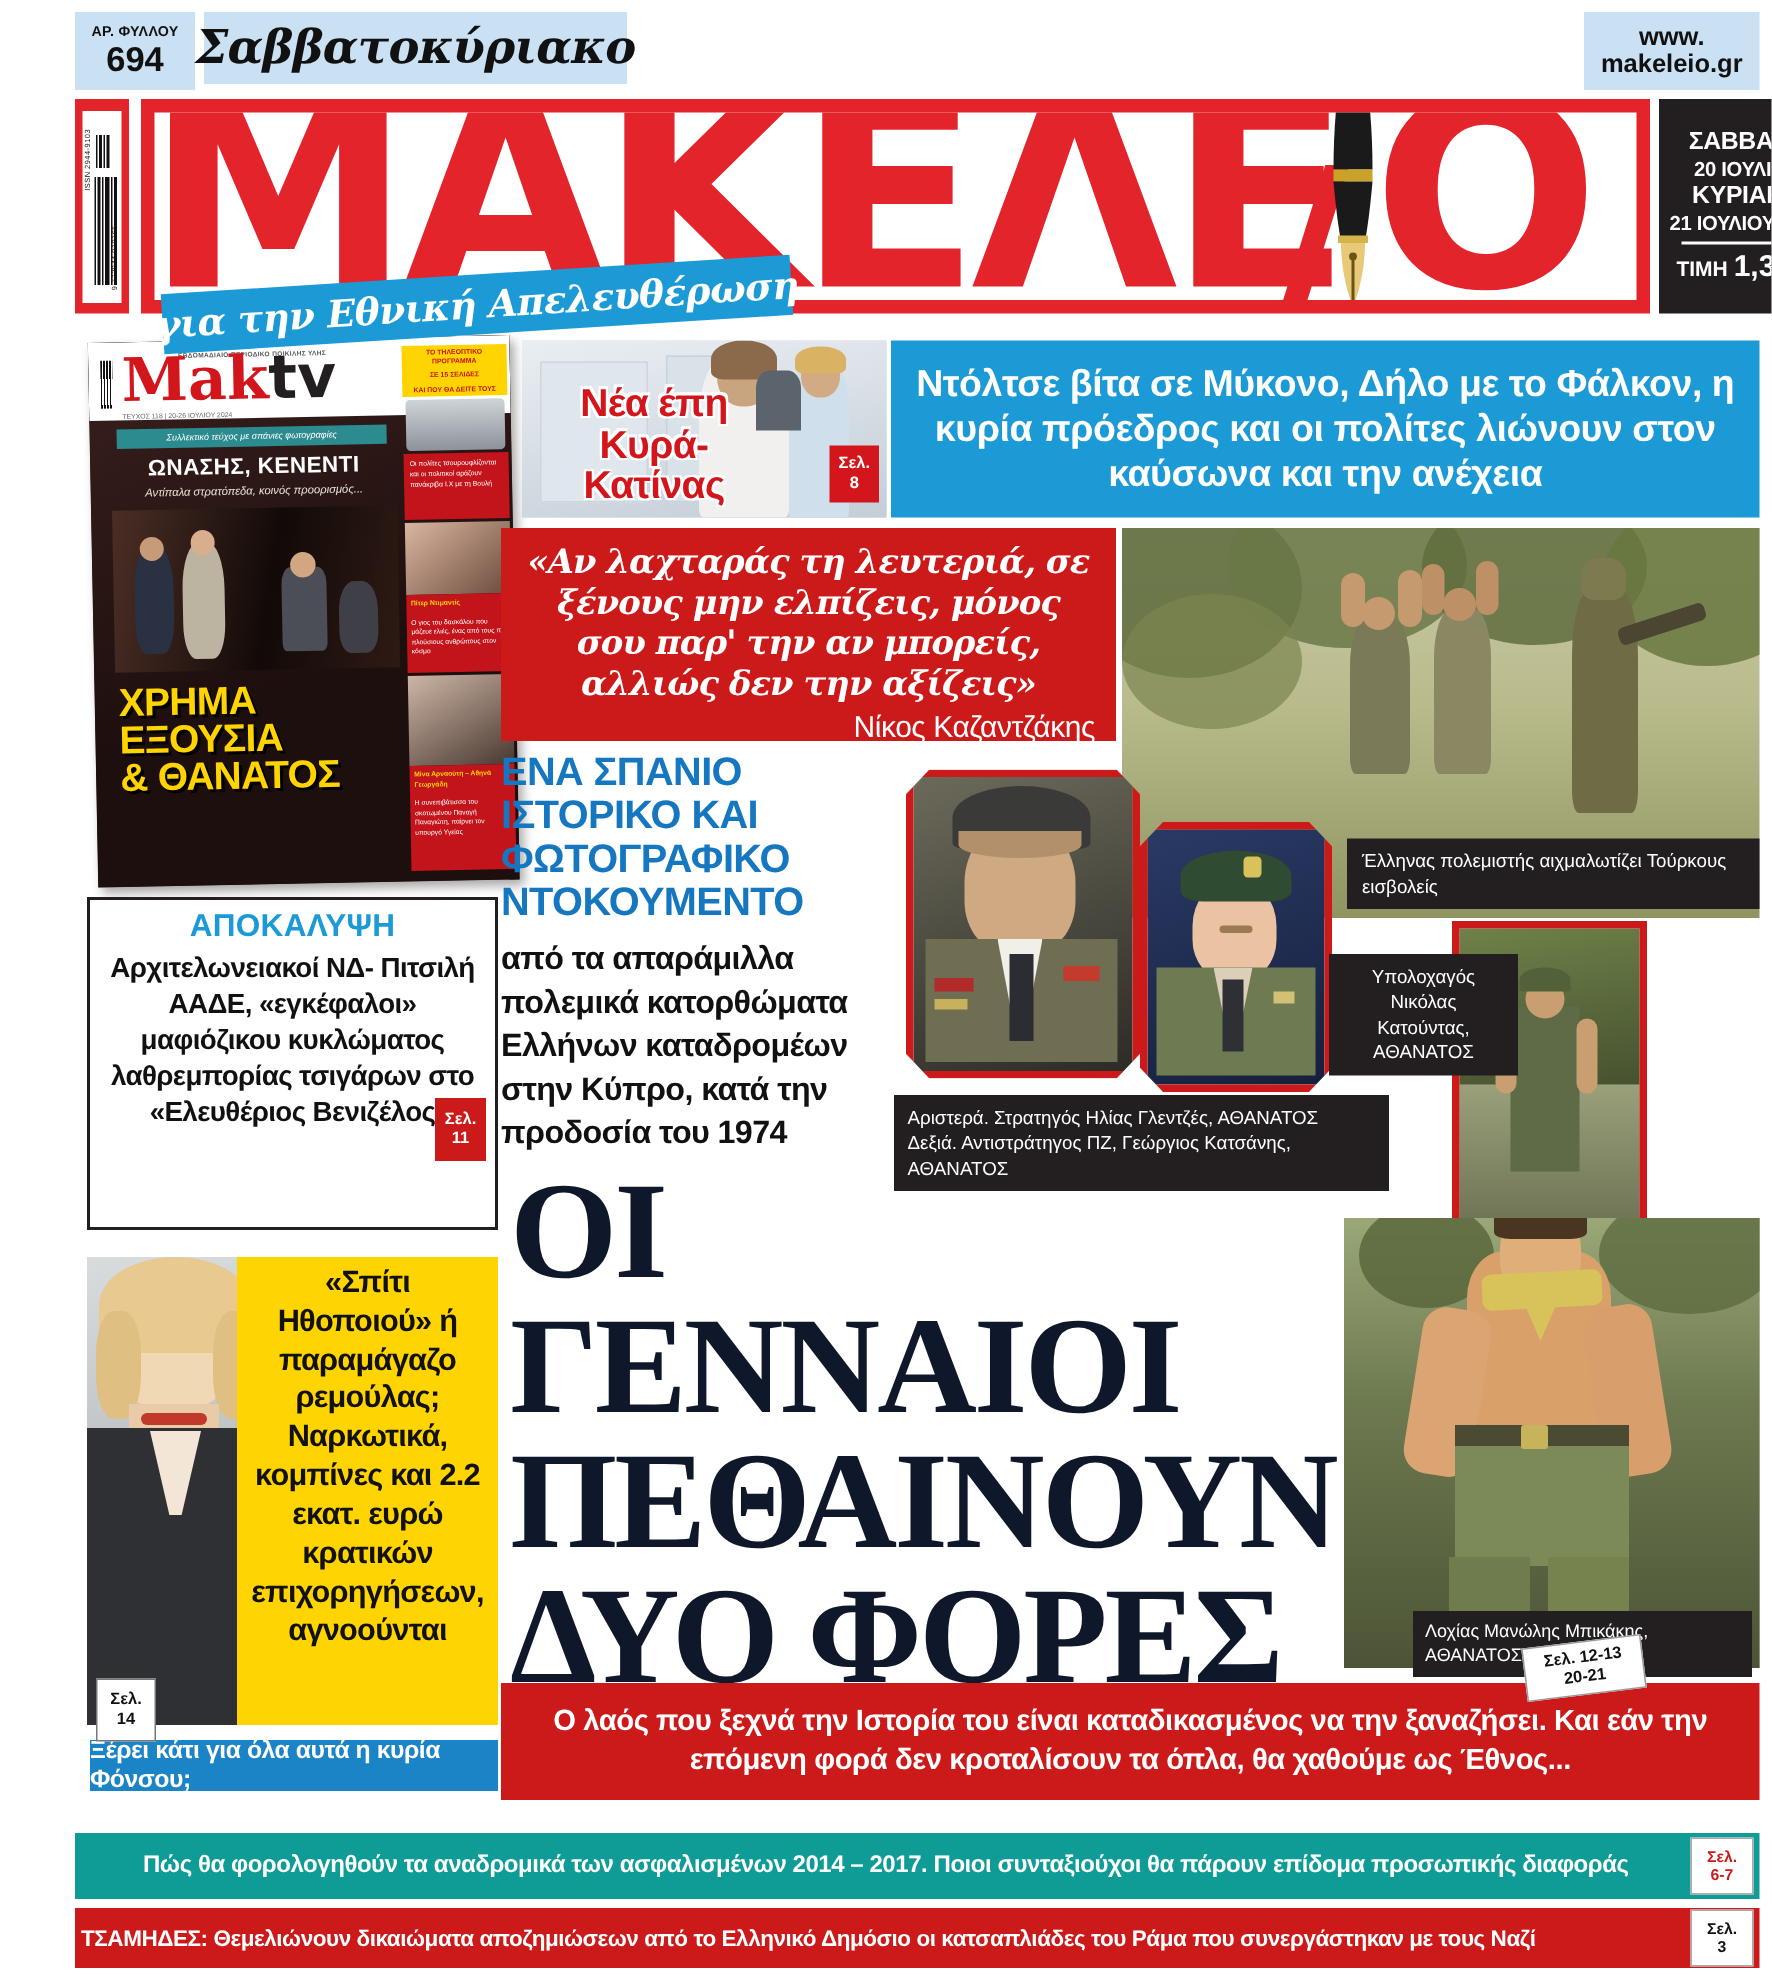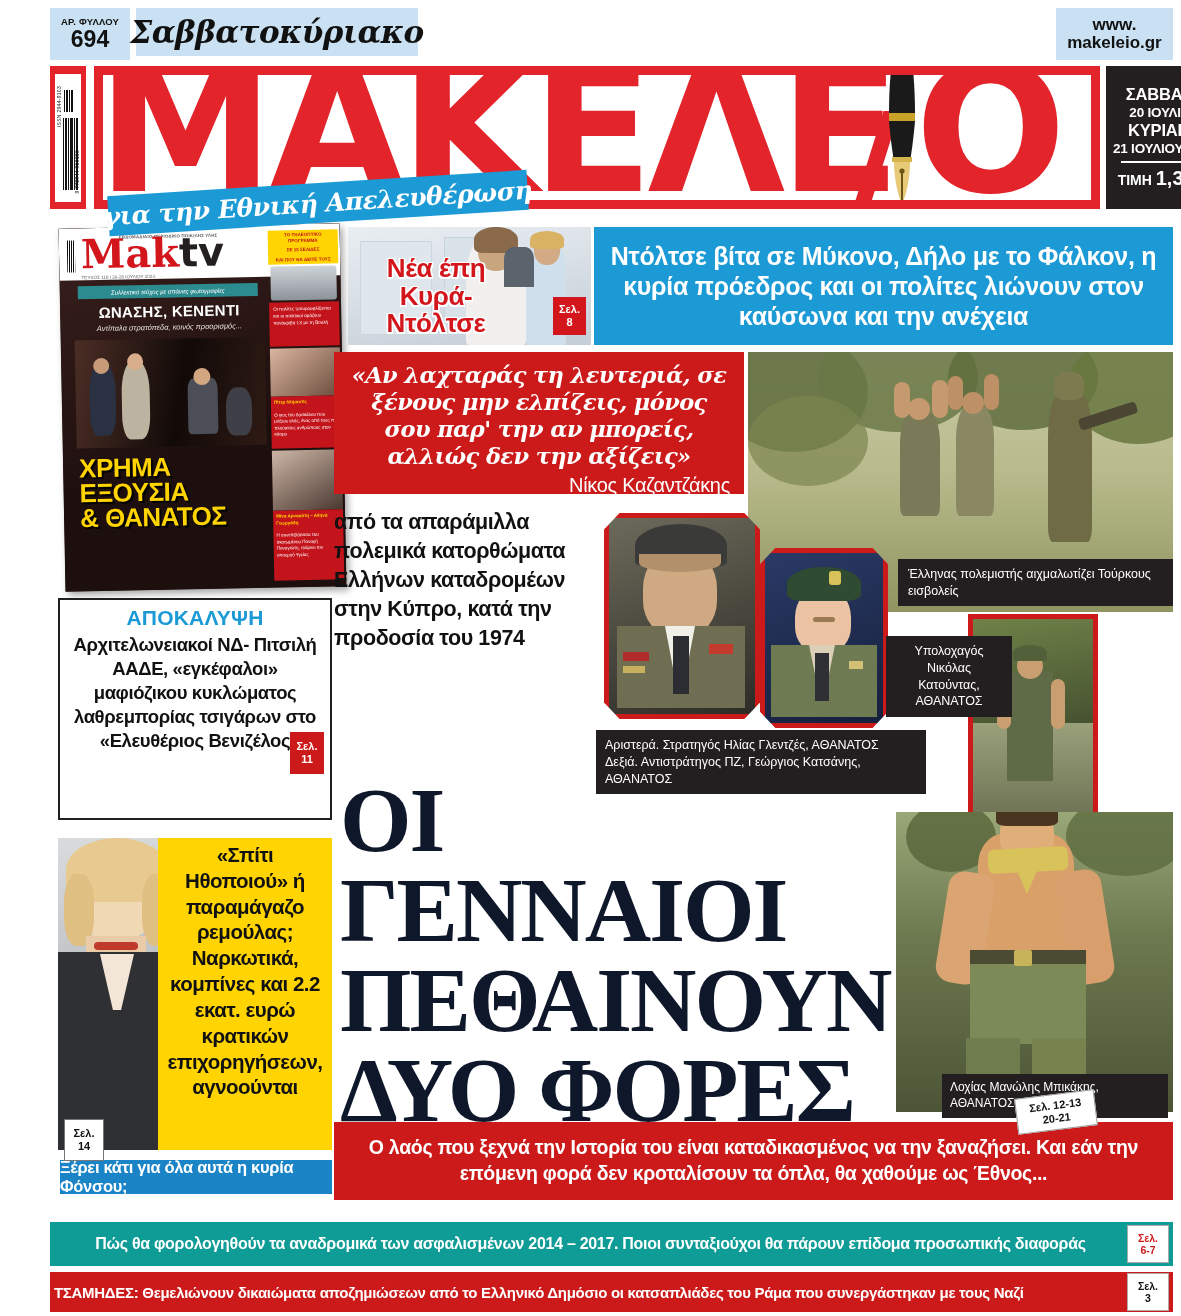--- a/index.html
+++ b/index.html
@@ -352,21 +352,21 @@
   <div class="np-wall" style="left:96px;top:10px;width:46px;height:96px;background:#d9e2e9;border:1px solid #c8d2da;"></div>
   <div class="np-person" style="left:118px;top:6px;width:60px;height:112px;background:#f2f0ee;border-radius:40% 40% 5% 5%;"></div>
   <div class="np-person" style="left:130px;top:2px;width:36px;height:42px;border-radius:46%;background:#c8a57f;"></div>
   <div class="np-person" style="left:126px;top:0px;width:44px;height:26px;border-radius:48% 48% 20% 20%;background:#8a6a4a;"></div>
   <div class="np-person" style="left:178px;top:14px;width:40px;height:104px;background:#cfe0ec;border-radius:32% 32% 4% 4%;"></div>
   <div class="np-person" style="left:186px;top:8px;width:26px;height:30px;border-radius:46%;background:#d2ab85;"></div>
   <div class="np-person" style="left:182px;top:4px;width:34px;height:18px;border-radius:48% 48% 20% 20%;background:#d9b264;"></div>
   <div class="np-person" style="left:156px;top:20px;width:30px;height:40px;background:#5b636c;border-radius:30% 30% 0 0;"></div>
   <div id="nea-text">
     <div>Νέα έπη</div>
-    <div>Κυρά- Ντόλτσε</div>
+    <div>Κυρά- Κατίνας</div>
   </div>
   <div id="sel8">
     <span>Σελ.</span>
     <span>8</span>
   </div>
 </div>
 
 <div class="abs" id="blue-head">
   <div id="blue-head-text">Ντόλτσε βίτα σε Μύκονο, Δήλο με το Φάλκον,  η κυρία πρόεδρος  και οι πολίτες λιώνουν  στον καύσωνα και την ανέχεια</div>
 </div>
@@ -390,20 +390,21 @@
   <div class="ol-sold" style="left:330px;top:58px;width:60px;height:12px;background:#4a4632;border-radius:4px;transform:rotate(-18deg);"></div>
   <div id="cap-prisoner">Έλληνας πολεμιστής αιχμαλωτίζει Τούρκους εισβολείς</div>
 </div>
 
 <div class="abs" id="quote">
   <div id="quote-text">«Αν λαχταράς τη λευτεριά,  σε ξένους μην ελπίζεις,   μόνος σου παρ' την αν μπορείς, αλλιώς δεν την αξίζεις»</div>
   <div id="quote-author">Νίκος Καζαντζάκης</div>
 </div>
 
 <div class="abs" id="lead">
+  <div id="lead-blue">ΕΝΑ ΣΠΑΝΙΟ ΙΣΤΟΡΙΚΟ ΚΑΙ ΦΩΤΟΓΡΑΦΙΚΟ ΝΤΟΚΟΥΜΕΝΤΟ</div>
   <div id="lead-black">από τα απαράμιλλα πολεμικά κατορθώματα  Ελλήνων καταδρομέων  στην Κύπρο, κατά την προδοσία  του 1974</div>
 </div>
 
 <div class="portrait" id="p-glentzes">
   <div class="face" style="left:34px;top:30px;width:74px;height:88px;background:#cfa982;"></div>
   <div class="face" style="left:26px;top:6px;width:92px;height:42px;border-radius:50% 50% 10% 10%;background:#3a3a38;"></div>
   <div class="face" style="left:30px;top:36px;width:82px;height:18px;border-radius:0 0 50% 50%;background:#b3906c;"></div>
   <div style="position:absolute;left:8px;top:108px;width:128px;height:82px;background:#6f6d52;"></div>
   <div style="position:absolute;left:56px;top:108px;width:30px;height:60px;background:#f0efe8;clip-path:polygon(0 0,100% 0,62% 100%,38% 100%);"></div>
   <div style="position:absolute;left:64px;top:118px;width:16px;height:58px;background:#2b2d33;"></div>

